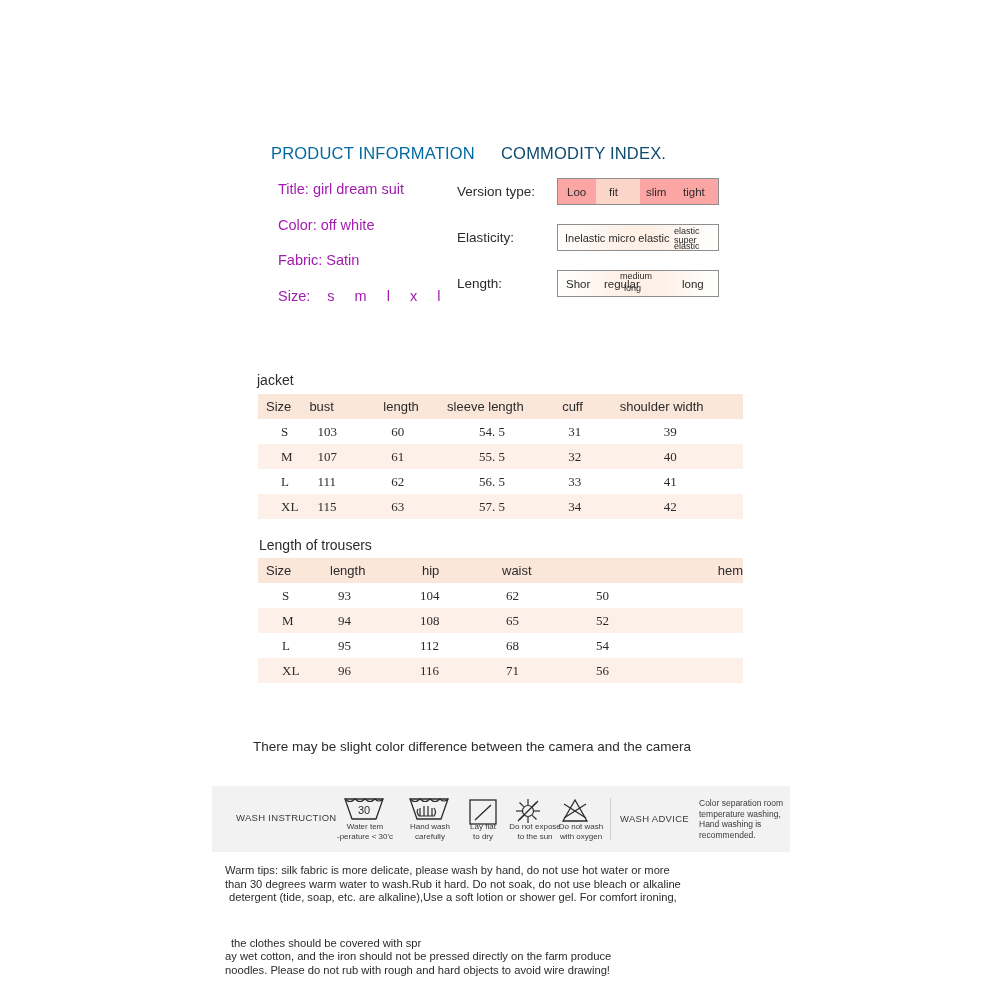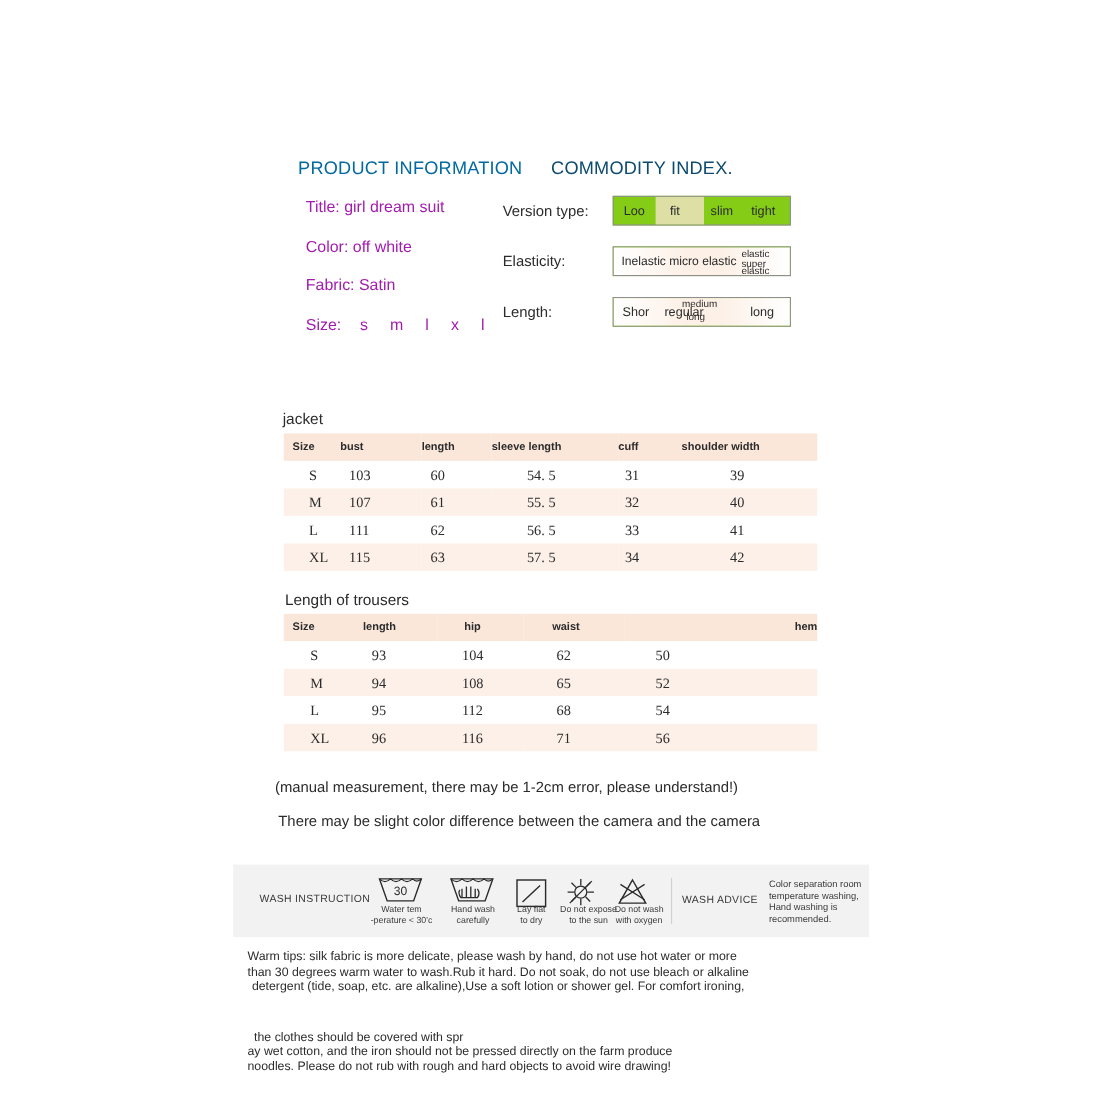--- a/index.html
+++ b/index.html
@@ -41,21 +41,21 @@
   .attrs { position: absolute; left: 457px; top: 178px; width: 300px; }
   .attr-row { position: relative; height: 46px; }
   .attr-label {
     position: absolute; left: 0; top: 6px;
     font-size: 13.5px; color: #2b2b2b; white-space: nowrap;
   }
   .attr-box {
     position: absolute; left: 100px; top: 0;
     width: 162px; height: 27px;
     border: 1px solid #8e8e8e;
-    background: #84cc16;
+    background: #fca5a5;
     overflow: visible;
     text-decoration: underline;
   }
   .attr-box .opt {
     position: absolute; top: 50%; transform: translateY(-50%);
     font-size: 11.5px; color: #2b2b2b; white-space: nowrap;
   }
   .attr-box .hl {
     position: absolute; top: 0; height: 100%;
     background: #fbe5d4; opacity: .75;
@@ -80,22 +80,21 @@
     font-size: 13px;
     color: #2b2b2b;
     padding: 0;
     height: 25px;
     vertical-align: middle;
     text-align: left;
     font-family: "Liberation Serif", serif;
   }
   table.size-table thead th {
     font-family: "Liberation Sans", sans-serif;
-    font-size: 10px;
-    font-weight: bold;
+    font-size: 13px;
   }
   table.size-table tr.peach { background: #fbe6da; }
   table.size-table tr.peach-lite { background: #fdf0e8; }
   table.size-table tr.plain { background: #ffffff; }
 
   .jtbl .c0 { width: 50px; padding-left: 8px; }
   .jtbl .c1 { width: 72px; }
   .jtbl .c2 { width: 62px; }
   .jtbl .c3 { width: 112px; }
   .jtbl .c4 { width: 56px; }
@@ -317,21 +316,20 @@
       <tr class="peach-lite">
         <td class="p0">XL</td>
         <td class="p1">96</td>
         <td class="p2">116</td>
         <td class="p3">71</td>
         <td class="p4">56</td>
       </tr>
     </tbody>
   </table>
 
-  <div class="note" style="left:250px; top:708px;">(manual measurement, there may be 1-2cm error, please understand!)</div>
   <div class="note" style="left:253px; top:739px;">There may be slight color difference between the camera and the camera</div>
 
   <div class="wash-panel">
 
     <div class="wash-title">WASH INSTRUCTION</div>
 
     <div class="icon-group" style="left:130px;">
       <svg width="44" height="26" viewBox="0 0 44 26">
         <path d="M3 3 L41 3 L34 23 L10 23 Z" fill="none" stroke="#2b2b2b" stroke-width="1.3"></path>
         <path d="M3 3 Q8 8 13 3 Q18 8 23 3 Q28 8 33 3 Q37 7 41 3" fill="none" stroke="#2b2b2b" stroke-width="1.1"></path>

